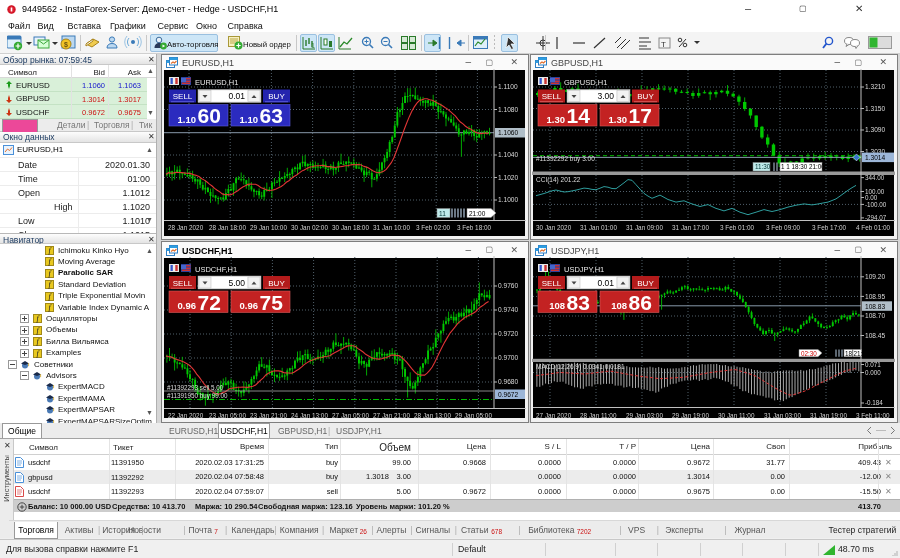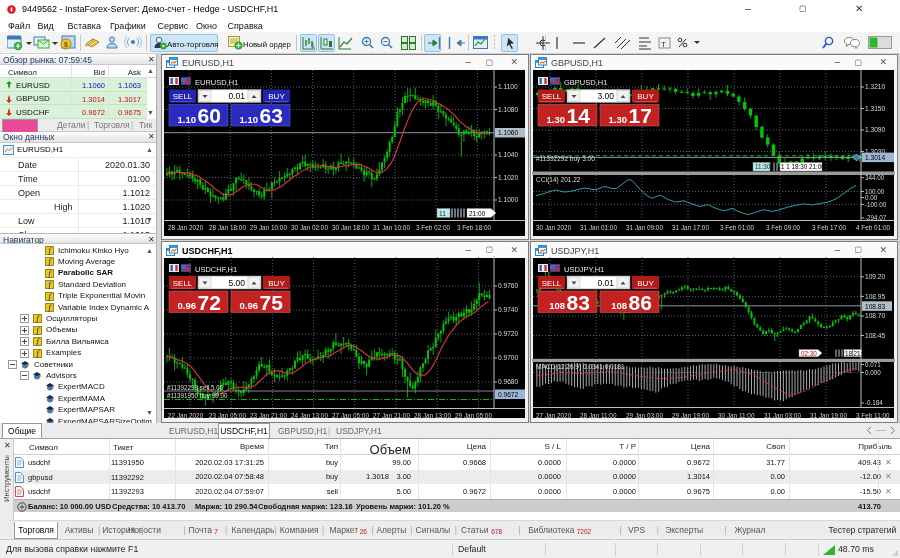--- a/index.html
+++ b/index.html
@@ -664,21 +664,21 @@
 <div class="abs" style="left:0;top:439px;width:900px;height:81px;background:#fff;">
     <div class="abs" style="left:0;top:0;width:14px;height:99px;background:#ececec;border-right:1px solid #c8c8c8;">
       <span class="abs" style="left:4px;top:2px;font-size:8px;color:#333;">✕</span>
       <span class="abs" style="left:2px;top:16px;font-size:7.5px;color:#444;writing-mode:vertical-rl;transform:rotate(180deg);">Инструменты</span>
     </div>
     <div class="abs" style="left:14px;top:0;width:886px;height:16px;background:#fff;border-bottom:1px solid #d0d0d0;">
       <span class="abs" style="left:15px;top:3.5px;font-size:8px;color:#222;">Символ</span>
       <span class="abs" style="left:99px;top:3.5px;font-size:8px;color:#222;">Тикет</span>
       <span class="abs" style="left:130px;top:3px;width:120px;text-align:right;font-size:8px;color:#222;">Время</span>
       <span class="abs" style="left:204px;top:3px;width:120px;text-align:right;font-size:8px;color:#222;">Тип</span>
-      <span class="abs" style="left:277px;top:3px;width:120px;text-align:right;font-size:13px;color:#222;">Объем</span>
+      <span class="abs" style="left:277px;top:3px;width:120px;text-align:right;font-size:10px;color:#222;">Объем</span>
       <span class="abs" style="left:352px;top:3px;width:120px;text-align:right;font-size:8px;color:#222;">Цена</span>
       <span class="abs" style="left:427px;top:3px;width:120px;text-align:right;font-size:8px;color:#222;">S / L</span>
       <span class="abs" style="left:502px;top:3px;width:120px;text-align:right;font-size:8px;color:#222;">T / P</span>
       <span class="abs" style="left:576px;top:3px;width:120px;text-align:right;font-size:8px;color:#222;">Цена</span>
       <span class="abs" style="left:651px;top:3px;width:120px;text-align:right;font-size:8px;color:#222;">Своп</span>
       <span class="abs" style="left:758px;top:3px;width:120px;text-align:right;font-size:8px;color:#222;">Прибыль</span>
     </div>
     <div class="abs" style="left:14px;top:16px;width:886px;height:14.6px;background:#fff;">
       <svg class="abs" style="left:1px;top:2px" width="9" height="11" viewBox="0 0 9 11">
         <path d="M0.5 0.5h5l3 3v7h-8z" fill="#fff" stroke="#4a90d9"></path>

